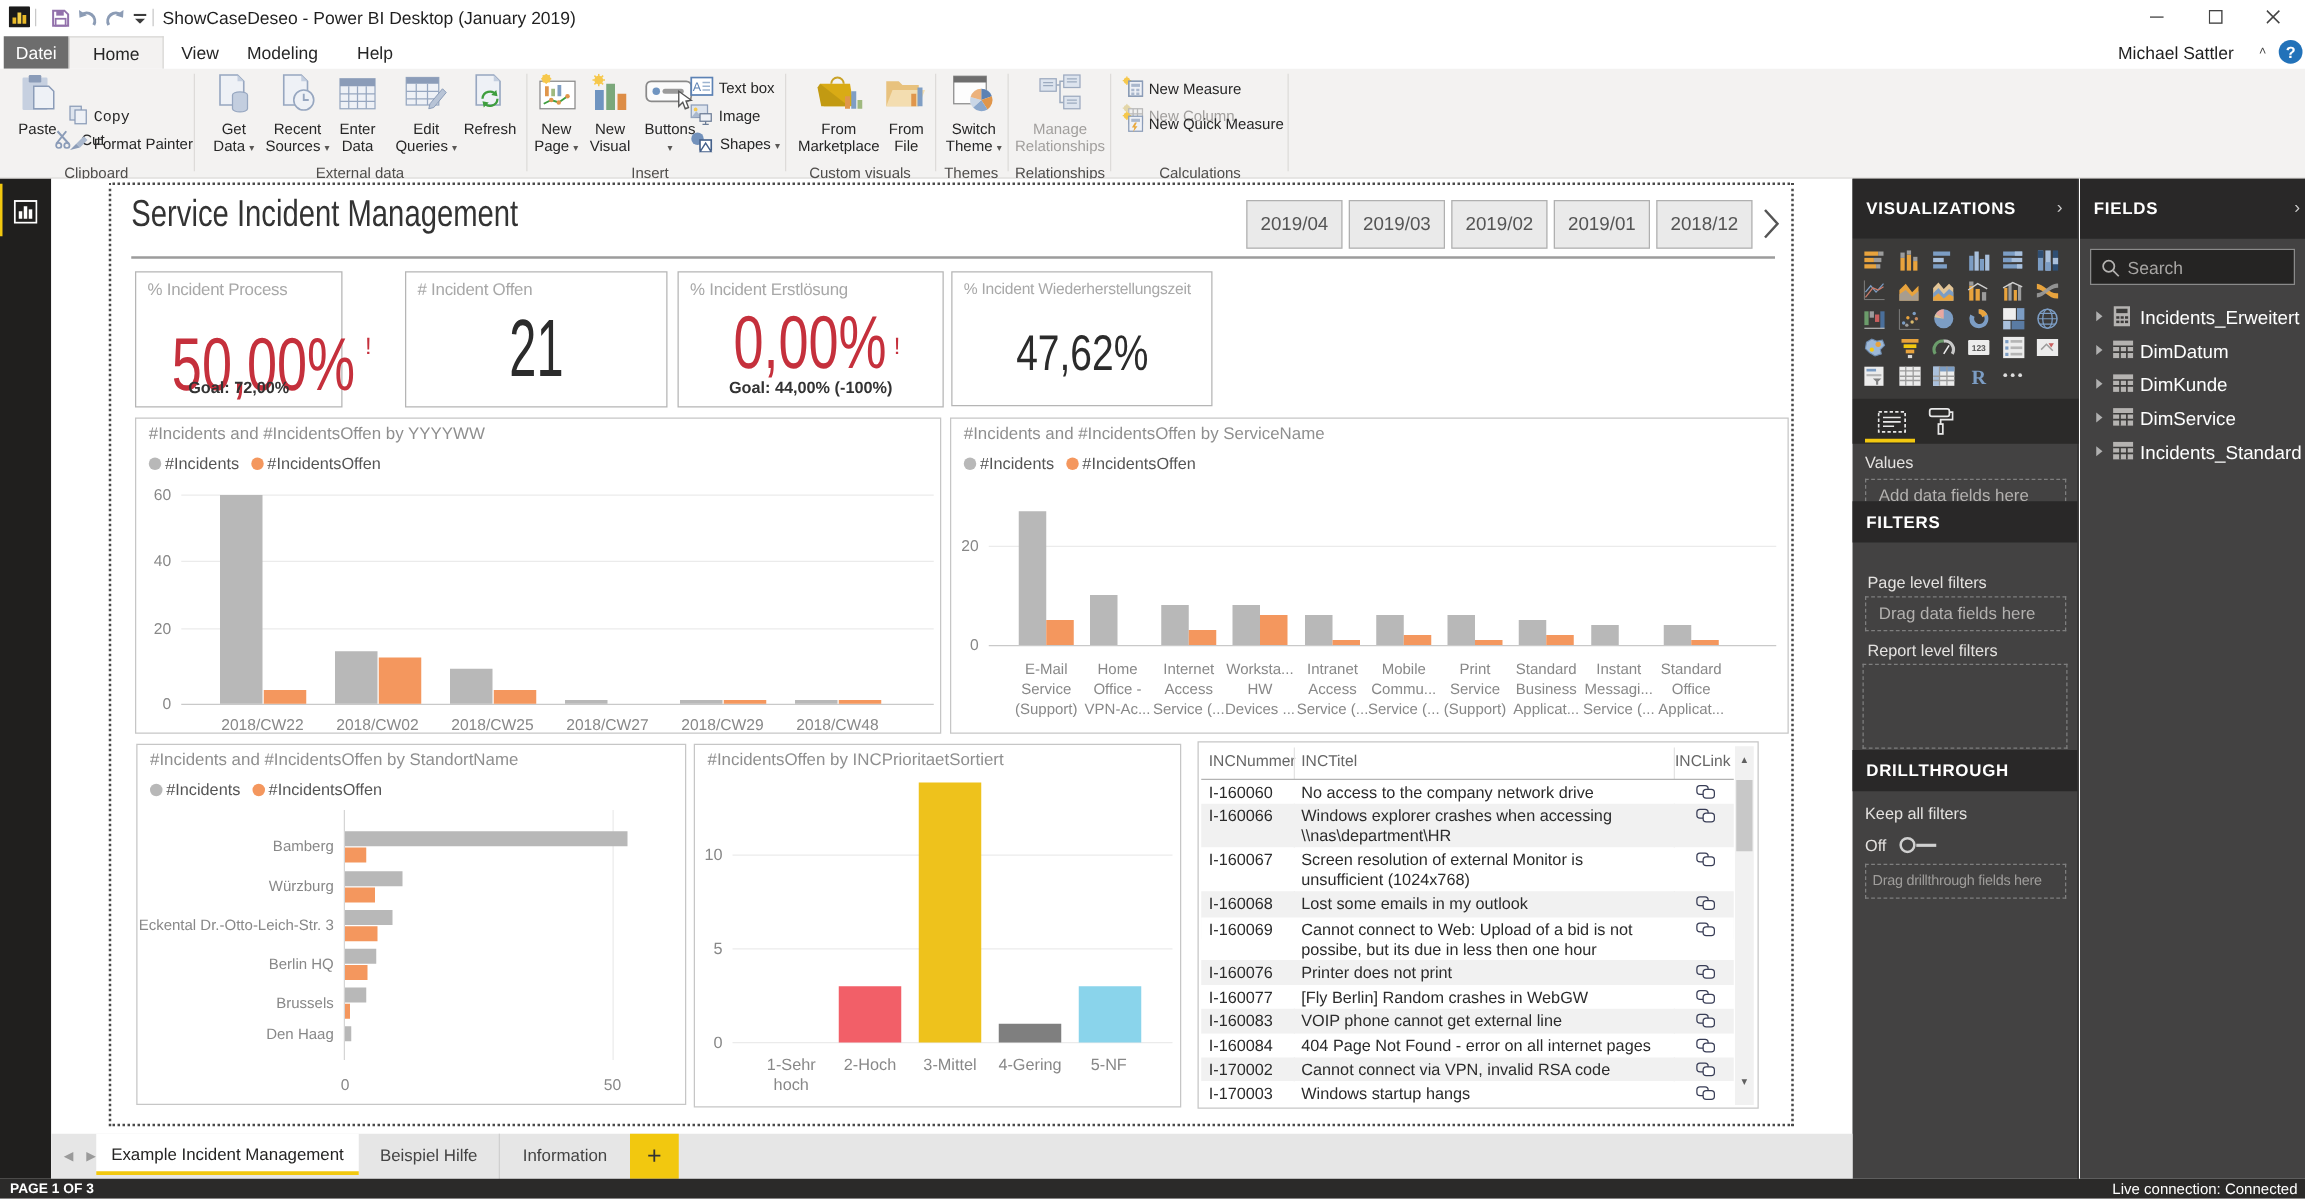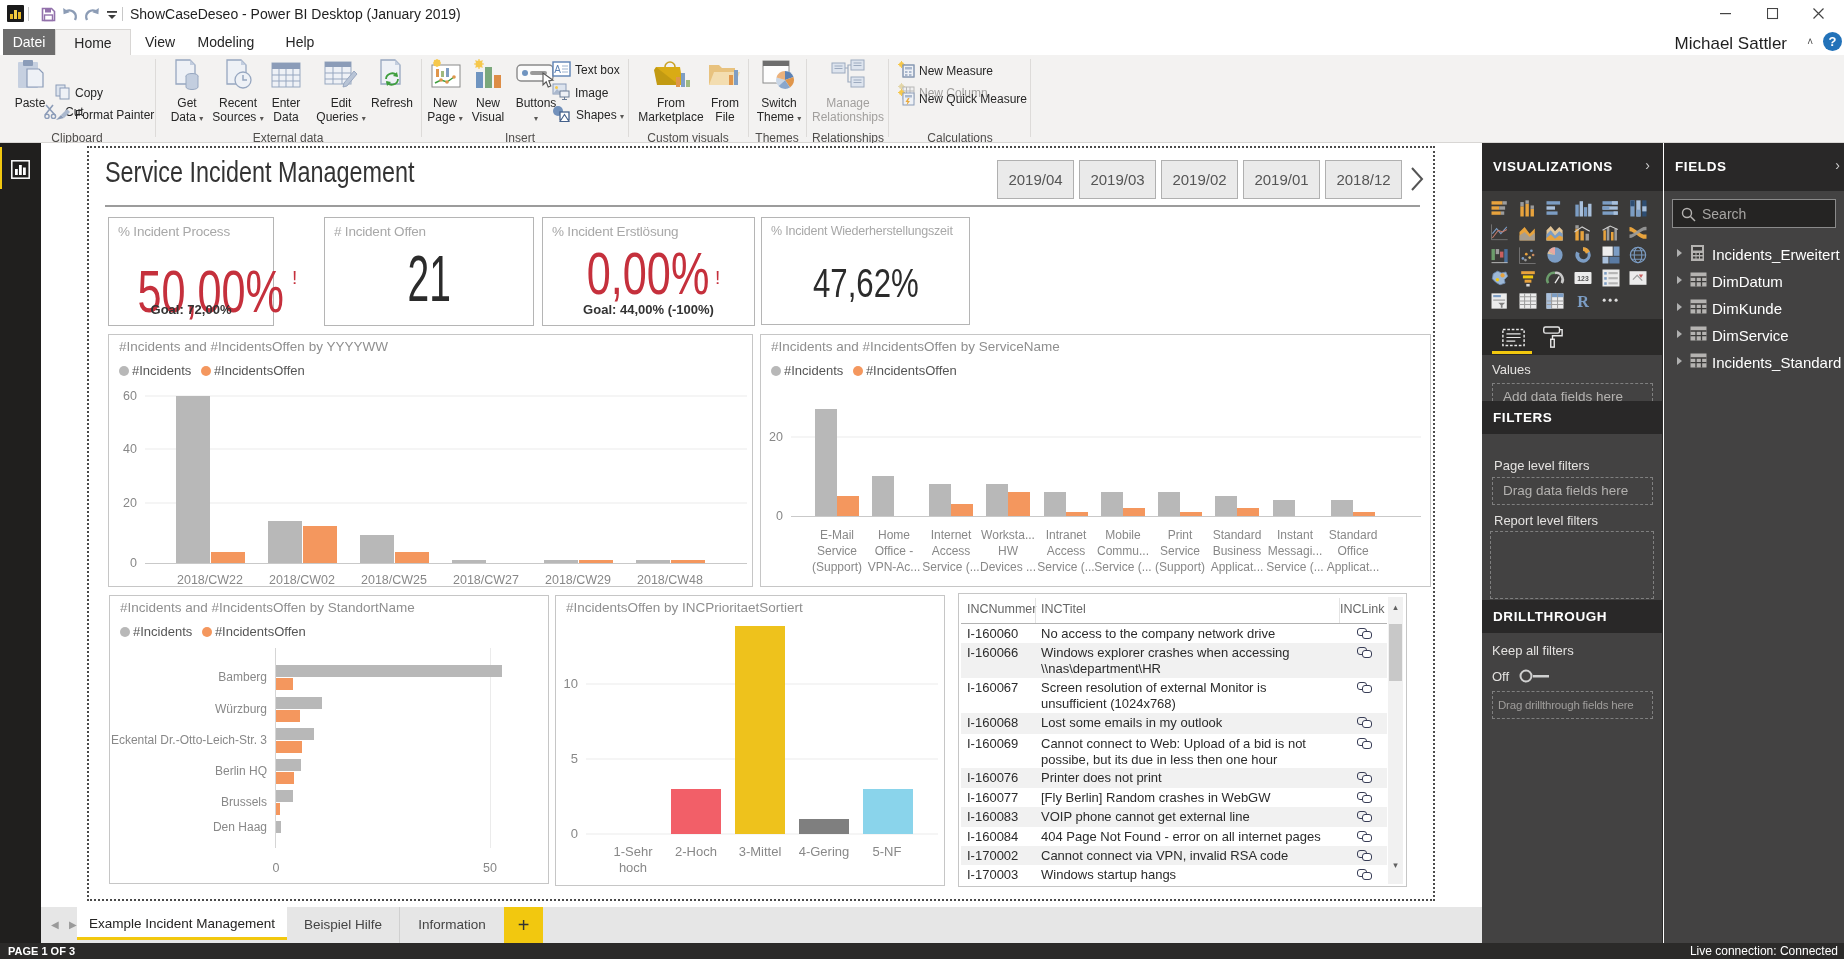--- a/index.html
+++ b/index.html
@@ -105,21 +105,21 @@
         <path d="M0.5 0.5 L10.5 10.5 M10.5 0.5 L0.5 10.5" stroke="#444" stroke-width="1.2"></path>
       </svg>
 </div>
 
 <div id="tabrow">
   <div class="rtab" id="tab-datei">Datei</div>
   <div class="rtab" id="tab-home">Home</div>
   <div class="rtab" style="left:135px;width:50px;">View</div>
   <div class="rtab" style="left:193px;width:66px;">Modeling</div>
   <div class="rtab" style="left:278px;width:44px;">Help</div>
-  <div class="abs" style="right:57px;top:6px;font-size:17px;color:#1f1f1f;">Michael Sattler</div>
+  <div class="abs" style="right:57px;top:6px;font-size:14px;color:#1f1f1f;">Michael Sattler</div>
   <div class="abs" style="right:31px;top:8px;font-size:10px;color:#444;">˄</div>
   <div class="abs" style="right:2px;top:4px;width:19px;height:19px;border-radius:50%;background:#2272b9;color:#fff;font-size:13px;font-weight:bold;text-align:center;line-height:19px;">?</div>
 </div>
 
 <div id="ribbon">
   <div class="gsep" style="left:155px"></div>
   <div class="gsep" style="left:421px"></div>
   <div class="gsep" style="left:628px"></div>
   <div class="gsep" style="left:748px"></div>
   <div class="gsep" style="left:806px"></div>
@@ -139,21 +139,21 @@
           <rect x="9" y="1" width="10" height="6" rx="1" fill="#8b9cb8"></rect>
           <path d="M13 10 h12 l4 4 v14 h-16 z" fill="#eef1f6" stroke="#8b9cb8" stroke-width="1.2"></path>
         </svg>
     <div class="lbl">Paste</div>
   </div>
   <div class="smallitem" style="left:44px;top:7px;margin-top:41px;"><svg width="17" height="15" viewBox="0 0 17 15">
           <path d="M2 1 L11 11 M9 1 L1 11" stroke="#8b9cb8" stroke-width="1.6" fill="none"></path>
           <circle cx="3" cy="12.4" r="2.1" fill="none" stroke="#8b9cb8" stroke-width="1.4"></circle>
           <circle cx="9.5" cy="12.4" r="2.1" fill="none" stroke="#8b9cb8" stroke-width="1.4"></circle>
         </svg>Cut</div>
-  <div class="smallitem" style="left:55px;top:29px;"><svg width="16" height="16" viewBox="0 0 16 16">
+  <div class="smallitem" style="left:55px;top:29px;font-family:Liberation Mono, monospace;"><svg width="16" height="16" viewBox="0 0 16 16">
           <rect x="1" y="1" width="9" height="11" fill="#dde4ee" stroke="#8b9cb8"></rect>
           <rect x="5" y="4" width="9" height="11" fill="#eef1f6" stroke="#8b9cb8"></rect>
         </svg>Copy</div>
   <div class="smallitem" style="left:55px;top:51px;"><svg width="16" height="15" viewBox="0 0 16 15">
           <path d="M1 13 L6 8 L9 11 Z" fill="#8b9cb8"></path>
           <path d="M6 8 L12 2 L15 5 L9 11 Z" fill="#aab8cd"></path>
         </svg>Format Painter</div>
 
   <div class="bigitem" style="left:163px;width:48px;">
     <svg width="32" height="32" viewBox="0 0 32 32">

